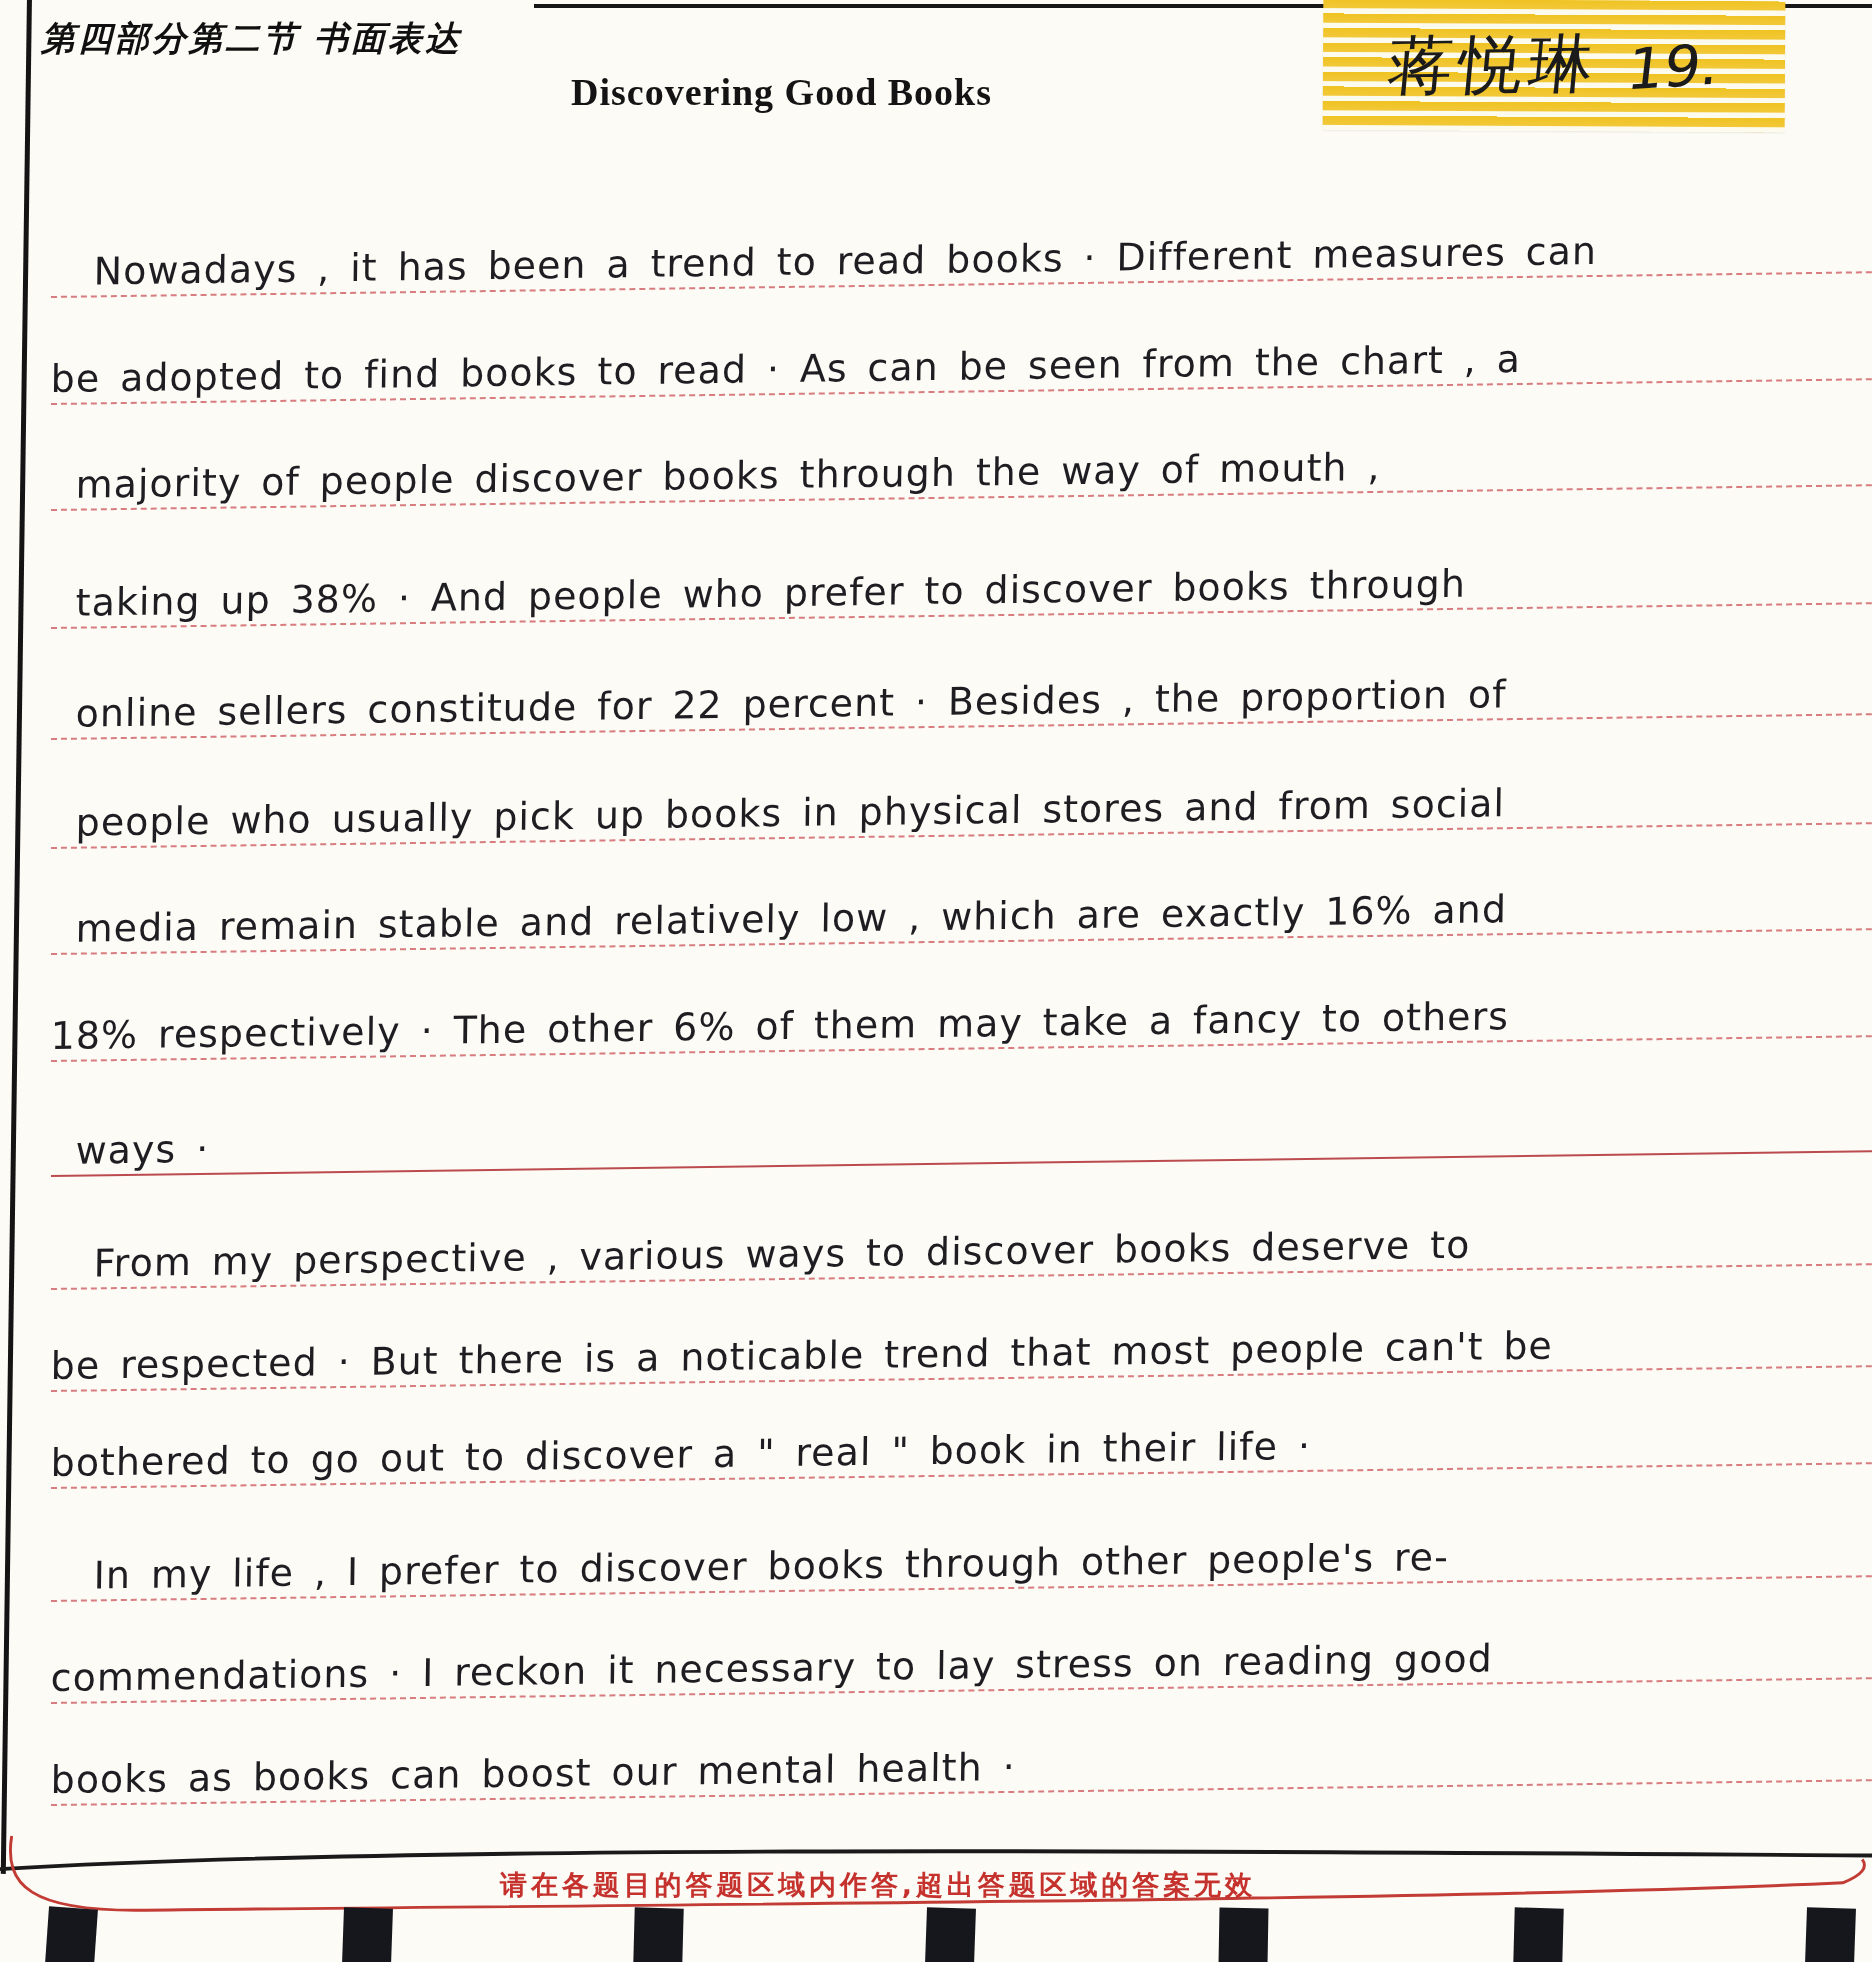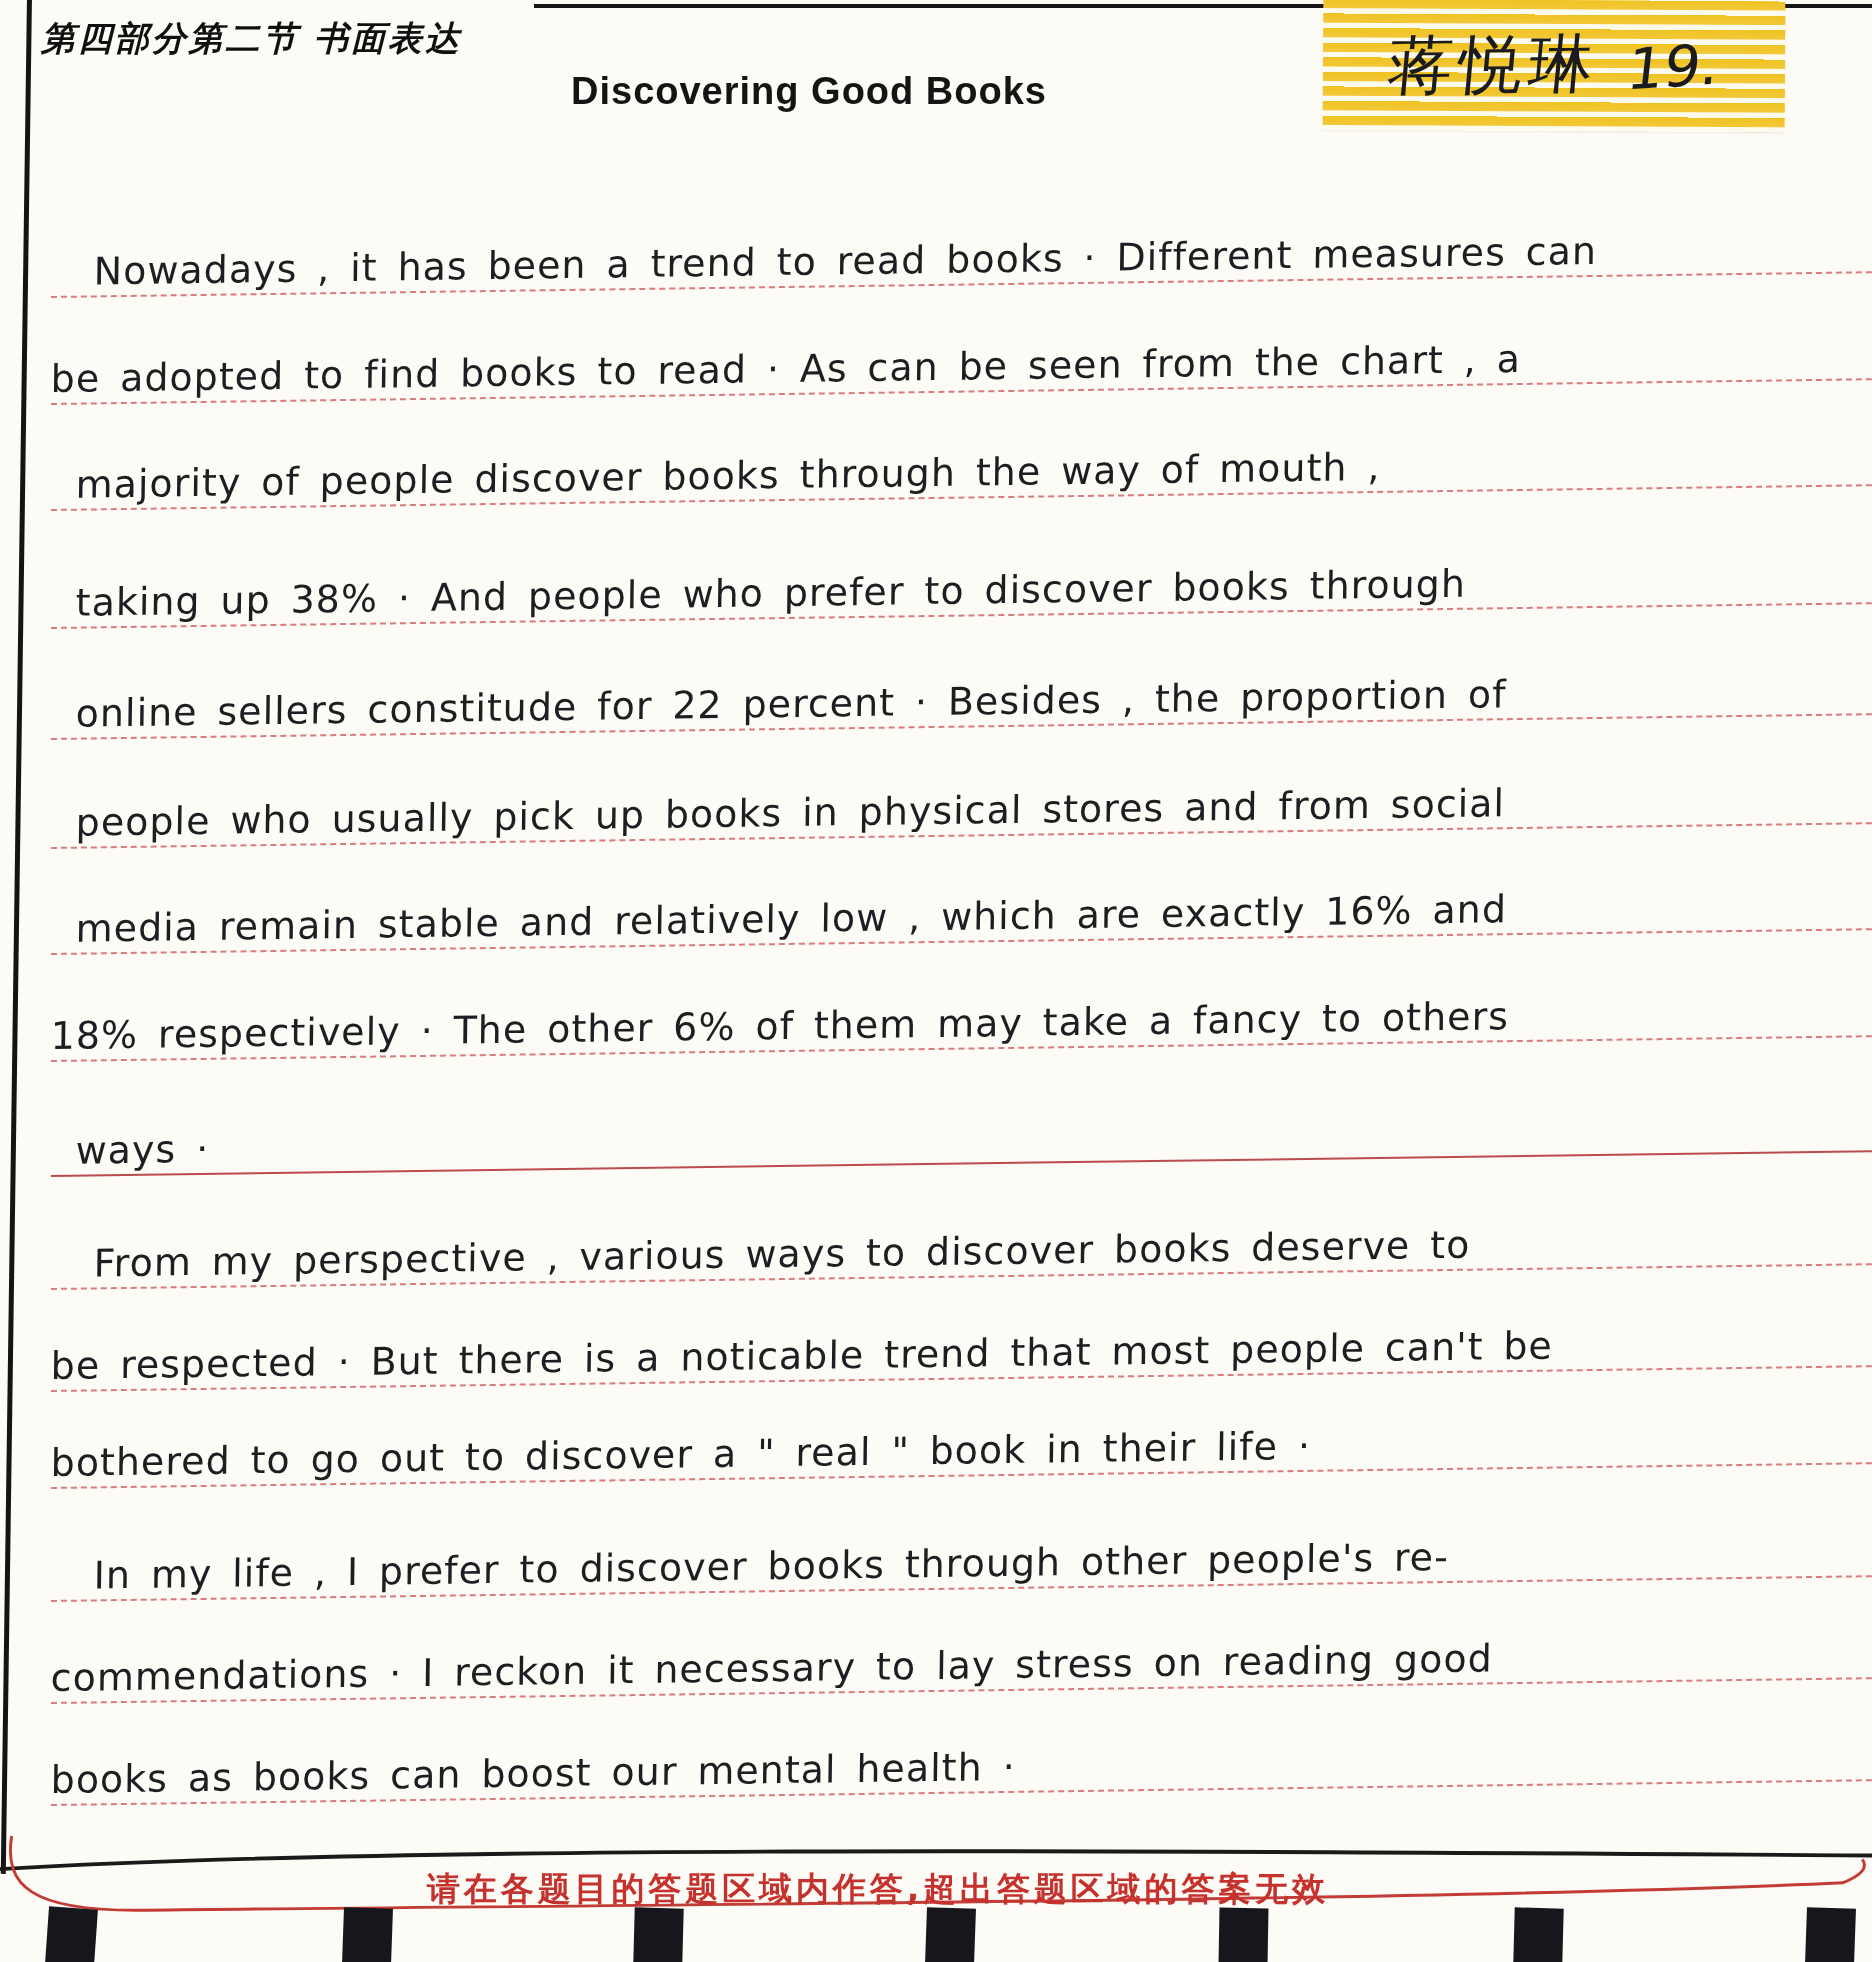--- a/index.html
+++ b/index.html
@@ -12,21 +12,21 @@
 
   
   .left-border{position:absolute;left:27px;top:-3.9px;width:4.9px;height:1878px;
     background:#141414;transform:rotate(0.8deg);transform-origin:top left;}
   .top-border{position:absolute;left:534px;right:0;top:3.9px;height:3.9px;background:#161616;}
 
   
   .header-cn{position:absolute;left:41px;top:15.6px;font-size:34px;font-weight:bold;
     color:#101010;letter-spacing:2.9px;font-style:italic;}
   .essay-title{position:absolute;left:571px;top:70px;
-    font-family:Liberation Sans, sans-serif;font-weight:bold;font-size:38px;color:#141414;
+    font-family:Liberation Serif, serif;font-weight:bold;font-size:38px;color:#141414;
     letter-spacing:1px;}
 
   
   .name-tag{position:absolute;left:1323px;top:0;width:462px;height:131px;
     background:repeating-linear-gradient(to bottom,#efc322 0px,#f2c838 8.8px,#fdfbee 9.8px,#fdfbee 14.6px);
     display:flex;align-items:center;justify-content:center;gap:29px;
     transform:rotate(0.3deg);box-shadow:0 1px 2px rgba(0,0,0,0.08);}
   .name-tag .name{font-size:64px;color:#1b1b1b;transform:skewX(-6deg) rotate(-1deg);
     letter-spacing:5.9px;}
   .name-tag .num{font-size:57px;color:#1b1b1b;transform:skewX(-10deg) rotate(-4deg);}
@@ -37,21 +37,21 @@
     display:flex;align-items:flex-end;
     transform:rotate(-0.78deg);transform-origin:0 100%;}
   .row .txt{font-size:38px;color:#1d1d22;letter-spacing:1px;word-spacing:6.8px;
     white-space:nowrap;padding-bottom:2px;transform:skewX(-1.5deg);}
   .row.indent .txt{padding-left:43px;}
   .row.small-indent .txt{padding-left:25px;}
   .row.solid{border-bottom:2.9px solid rgba(180,55,60,0.9);}
 
   
   .footer-notice{position:absolute;left:0;top:1867px;width:1756px;text-align:center;
-    color:#c5322d;font-size:33px;letter-spacing:3.9px;font-weight:bold;}
+    color:#c5322d;font-size:27px;letter-spacing:3.9px;font-weight:bold;}
   .bottom-curves{position:absolute;left:0;top:1832px;width:1872px;height:131px;}
   .mark{position:absolute;top:1908px;width:49px;height:57px;background:#16161d;}
   .m1{left:47px;transform:rotate(4deg);}
   .m2{left:343px;transform:rotate(2deg);}
   .m3{left:634px;transform:rotate(1.5deg);}
   .m4{left:926px;transform:rotate(2deg);}
   .m5{left:1219px;transform:rotate(1deg);}
   .m6{left:1514px;transform:rotate(1.5deg);}
   .m7{left:1806px;transform:rotate(2deg);}
 </style>

